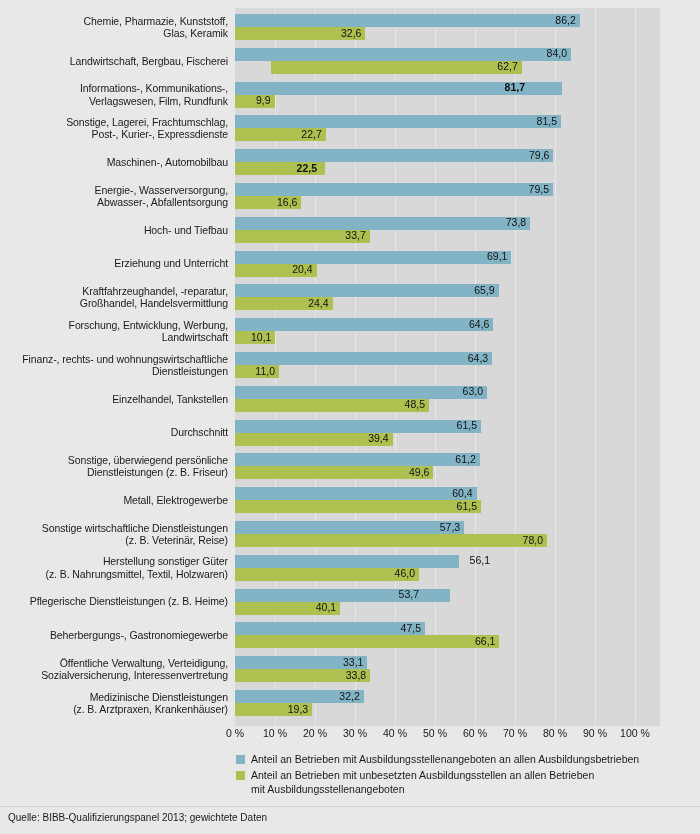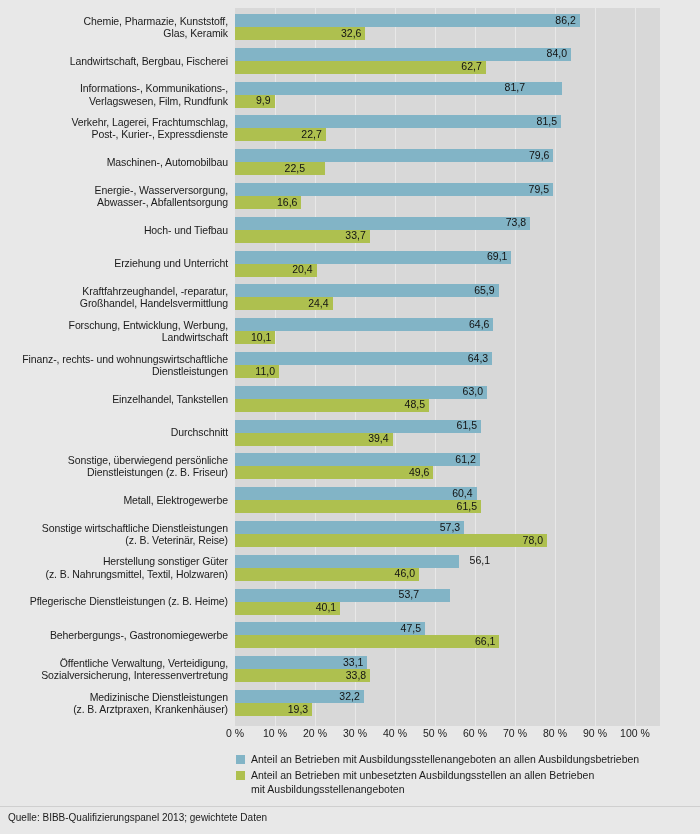--- a/index.html
+++ b/index.html
@@ -189,42 +189,42 @@
           </div>
         </div>
         <div class="row" style="top: 39.8px; height: 26px;">
           <div class="row-label" style="top: 6.8px;">
             <div>Landwirtschaft, Bergbau, Fischerei</div>
           </div>
           <div class="bar-wrap" style="top: 0px; width: 336px;">
             <div class="bar blue" style="width: 336px;"></div>
             <div class="bar-value" style="right: 0px;">84,0</div>
           </div>
-          <div class="bar-wrap" style="top: 13px; width: 250.8px;">
+          <div class="bar-wrap" style="top: 13px; width: 250.8px; margin-left: 36px;">
             <div class="bar green" style="width: 250.8px;"></div>
             <div class="bar-value" style="right: 0px;">62,7</div>
           </div>
         </div>
         <div class="row" style="top: 73.6px; height: 26px;">
           <div class="row-label" style="top: 0.6px;">
             <div>Informations-, Kommunikations-,</div>
             <div>Verlagswesen, Film, Rundfunk</div>
           </div>
-          <div class="bar-wrap" style="top: 0px; width: 294px;">
+          <div class="bar-wrap" style="top: 0px; width: 294px; font-weight: bold;">
             <div class="bar blue" style="width: 326.8px;"></div>
             <div class="bar-value" style="right: 0px;">81,7</div>
           </div>
           <div class="bar-wrap" style="top: 13px; width: 39.6px;">
             <div class="bar green" style="width: 39.6px;"></div>
             <div class="bar-value" style="right: 0px;">9,9</div>
           </div>
         </div>
         <div class="row" style="top: 107.4px; height: 26px;">
           <div class="row-label" style="top: 0.6px;">
-            <div>Verkehr, Lagerei, Frachtumschlag,</div>
+            <div>Sonstige, Lagerei, Frachtumschlag,</div>
             <div>Post-, Kurier-, Expressdienste</div>
           </div>
           <div class="bar-wrap" style="top: 0px; width: 326px;">
             <div class="bar blue" style="width: 326px;"></div>
             <div class="bar-value" style="right: 0px;">81,5</div>
           </div>
           <div class="bar-wrap" style="top: 13px; width: 90.8px;">
             <div class="bar green" style="width: 90.8px;"></div>
             <div class="bar-value" style="right: 0px;">22,7</div>
           </div>
@@ -232,21 +232,21 @@
         <div class="row" style="top: 141.2px; height: 26px;">
           <div class="row-label" style="top: 6.8px;">
             <div>Maschinen-, Automobilbau</div>
           </div>
           <div class="bar-wrap" style="top: 0px; width: 318.4px;">
             <div class="bar blue" style="width: 318.4px;"></div>
             <div class="bar-value" style="right: 0px;">79,6</div>
           </div>
           <div class="bar-wrap" style="top: 13px; width: 90px;">
             <div class="bar green" style="width: 90px;"></div>
-            <div class="bar-value" style="right: 16px;">22,5</div>
+            <div class="bar-value" style="right: 4px; font-weight: bold;">22,5</div>
           </div>
         </div>
         <div class="row" style="top: 175px; height: 26px;">
           <div class="row-label" style="top: 0.6px;">
             <div>Energie-, Wasserversorgung,</div>
             <div>Abwasser-, Abfallentsorgung</div>
           </div>
           <div class="bar-wrap" style="top: 0px; width: 318px;">
             <div class="bar blue" style="width: 318px;"></div>
             <div class="bar-value" style="right: 0px;">79,5</div>

